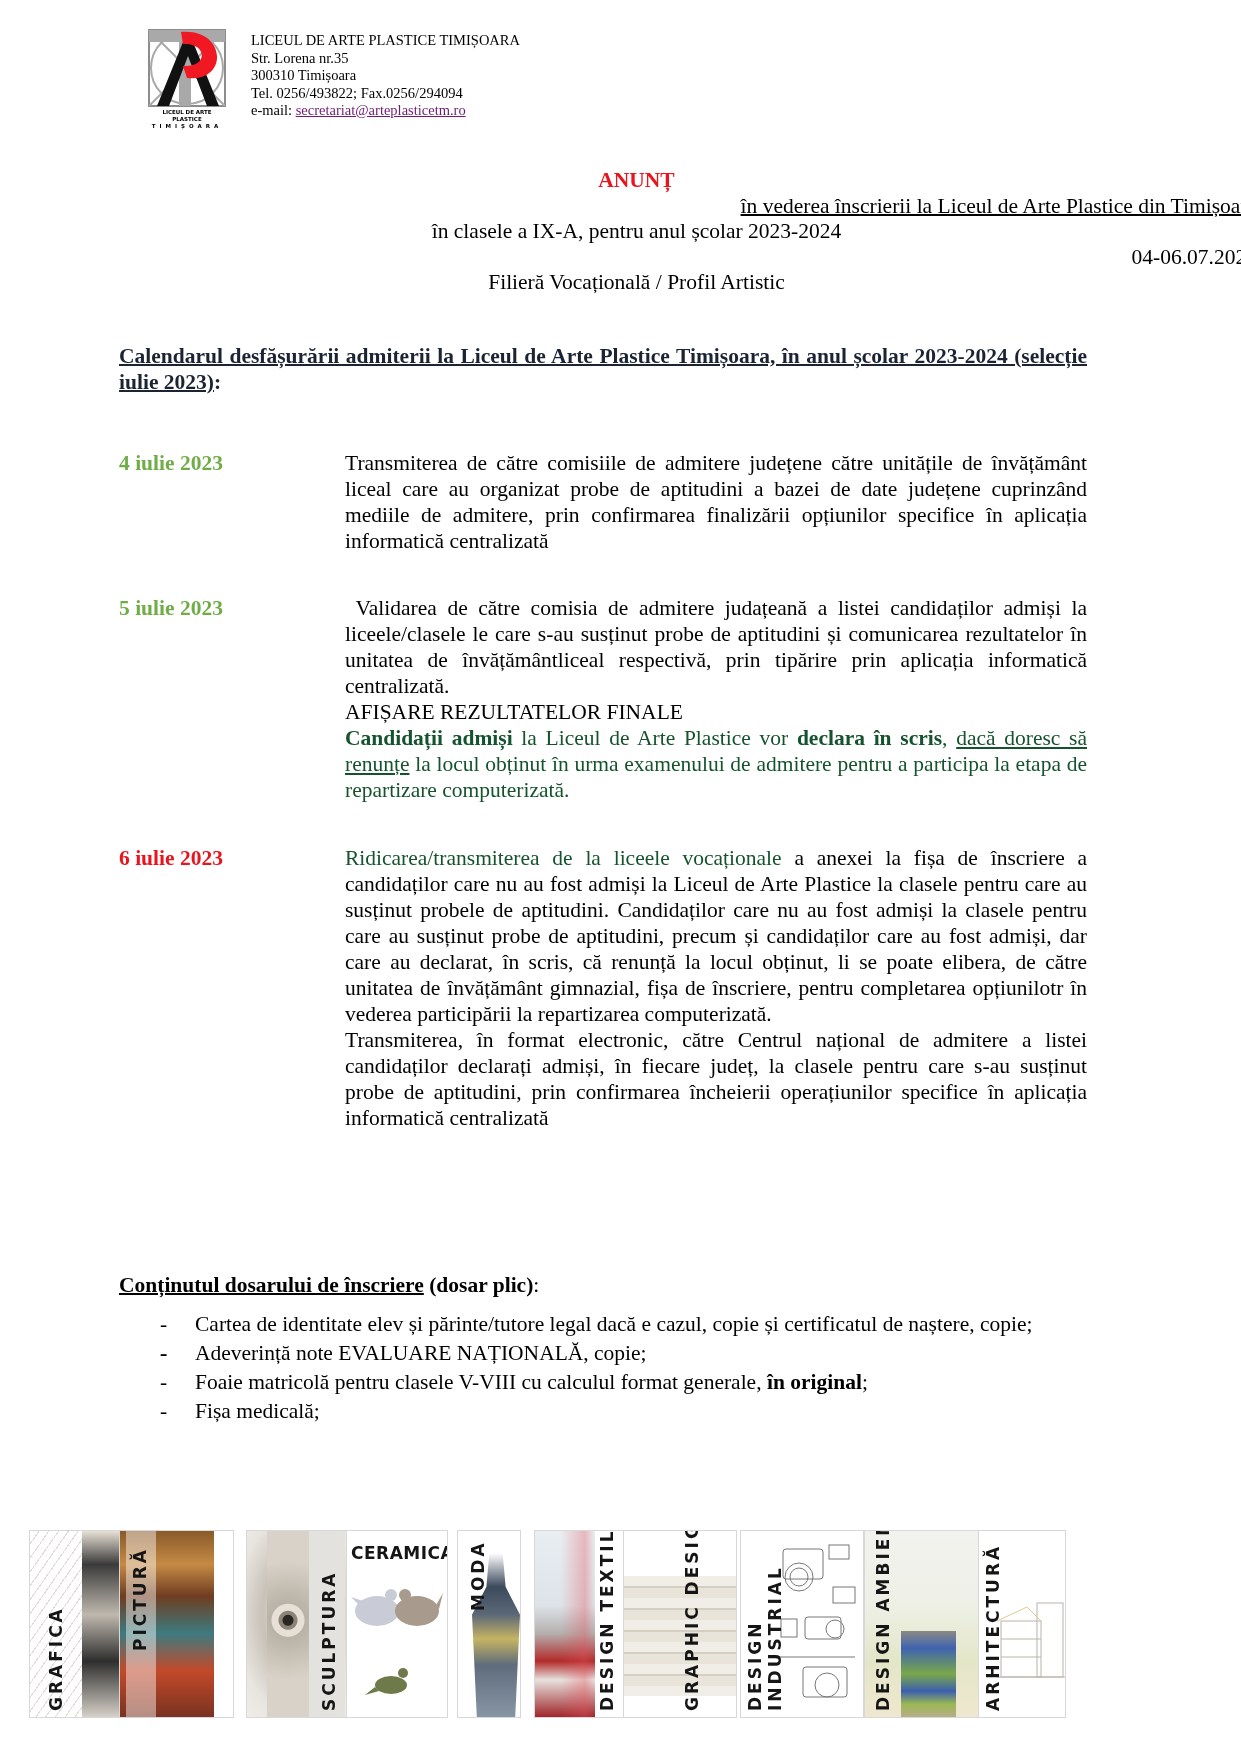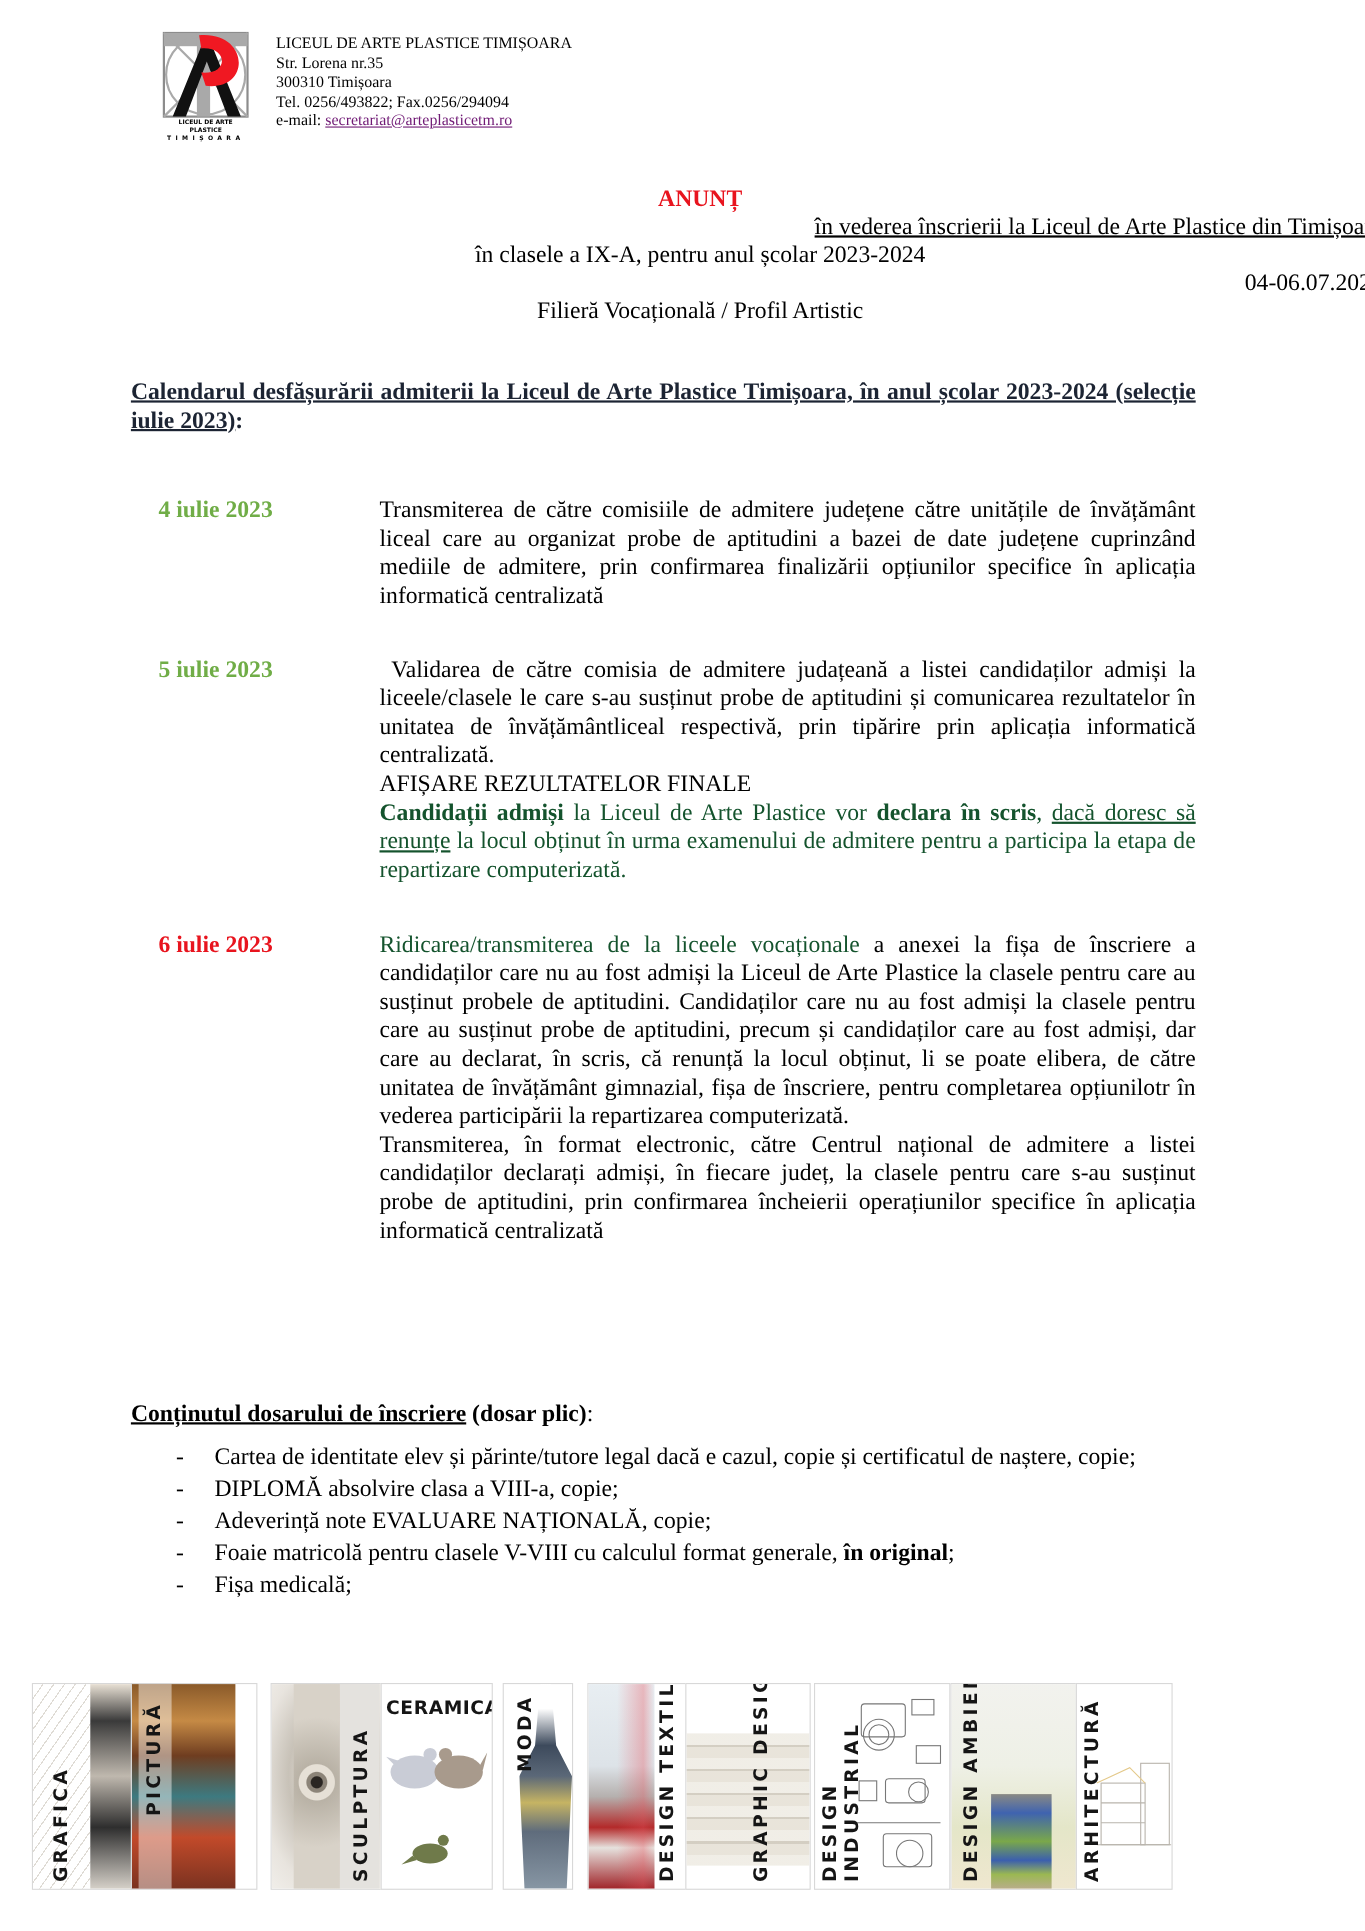--- a/index.html
+++ b/index.html
@@ -20,21 +20,21 @@
   .title-block .ul { text-decoration: underline; text-decoration-thickness: 2px; }
 
   
   .cal-heading { position: absolute; left: 119px; top: 343px; width: 968px;
                  font-size: 21.5px; line-height: 26px; font-weight: bold; text-align: justify;
                  text-align-last: left; color: #1c2433; text-decoration: underline;
                  text-decoration-thickness: 2px; }
 
   
   .row { position: absolute; left: 119px; width: 968px; font-size: 21.5px; line-height: 26px; }
-  .row .date { position: absolute; left: 0; top: 0; font-weight: bold; margin-left: 25px; }
+  .row .date { position: absolute; left: 0; top: 0; font-weight: bold; }
   .row .desc { position: absolute; left: 226px; width: 742px; text-align: justify; }
   .row .desc p { margin: 0; }
   .green { color: #70ad47; }
   .reddate { color: #e8141e; }
   .redtext { color: #14532d; }
   .u { text-decoration: underline; }
   .b { font-weight: bold; }
 
   
   .dossier-heading { position: absolute; left: 119px; top: 1272px; font-size: 21.5px; line-height: 26px; }
@@ -117,21 +117,21 @@
     <p><span class="redtext">Ridicarea/transmiterea de la liceele vocaționale</span><span> a anexei la fișa de înscriere a candidaților care nu au fost admiși la Liceul de Arte Plastice la clasele pentru care au susținut probele de aptitudini. Candidaților care nu au fost admiși la clasele pentru care au susținut probe de aptitudini, precum și candidaților care au fost admiși, dar care au declarat, în scris, că renunță la locul obținut, li se poate elibera, de către unitatea de învățământ gimnazial, fișa de înscriere, pentru completarea opțiunilotr în vederea participării la repartizarea computerizată.</span></p>
     <p>Transmiterea, în format electronic, către Centrul național de admitere a listei candidaților declarați admiși, în fiecare județ, la clasele pentru care s-au susținut probe de aptitudini, prin confirmarea încheierii operațiunilor specifice în aplicația informatică centralizată</p>
   </div>
 </div>
 
 <div class="dossier-heading">
   <span class="title">Conținutul dosarului de înscriere</span><span class="paren"> (dosar plic)</span><span>:</span>
 </div>
 <ul class="dossier-list">
   <li><span class="dash">-</span><span>Cartea de identitate elev și părinte/tutore legal dacă e cazul, copie și certificatul de naștere, copie;</span></li>
-  <li><span class="dash">-</span><span>DIPLOMĂ absolvire clasa a VIII-a, copie;</span></li>
+  <li><span class="dash">-</span></li>
   <li><span class="dash">-</span><span>Adeverință note EVALUARE NAȚIONALĂ, copie;</span></li>
   <li><span class="dash">-</span><span>Foaie matricolă pentru clasele V-VIII cu calculul format generale, </span><span class="b">în original</span><span>;</span></li>
   <li><span class="dash">-</span><span>Fișa medicală;</span></li>
 </ul>
 
 <div>
 
   <div class="banner" style="left:29px;width:92px;">
     <div class="img" style="left:52px;width:40px;background:linear-gradient(180deg,#e8e0d4 0%,#3a3a3a 18%,#bfb8ae 45%,#2e2e2e 70%,#d5d0c8 100%);"></div>
     <div class="img" style="left:0;width:52px;background:repeating-linear-gradient(125deg,#fff 0 7px,#c9c3b8 7px 8px);opacity:.6;"></div>

